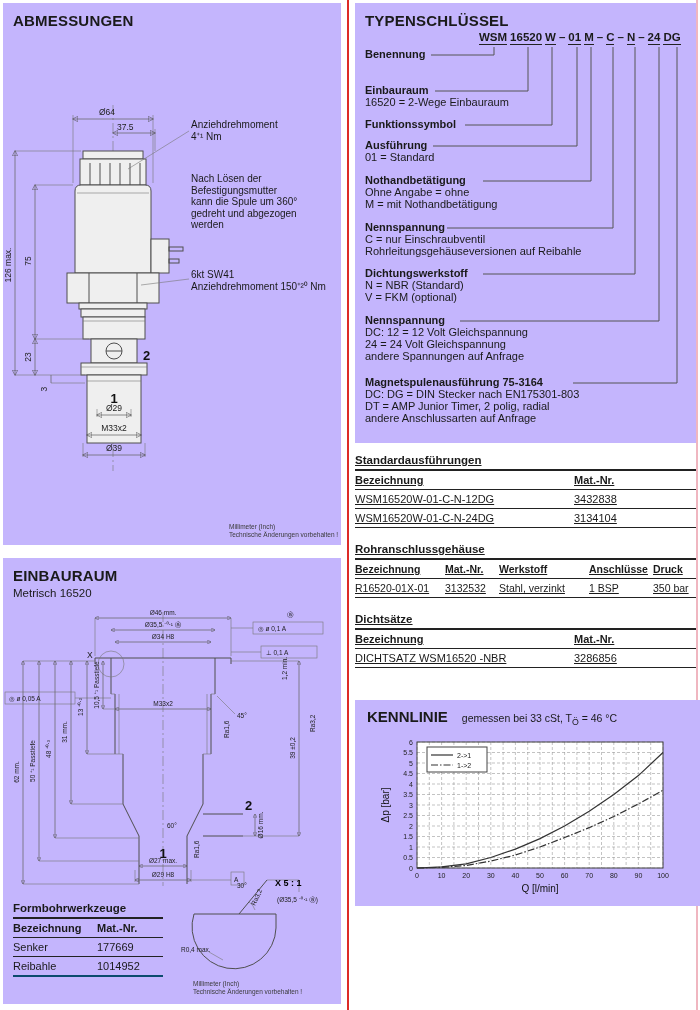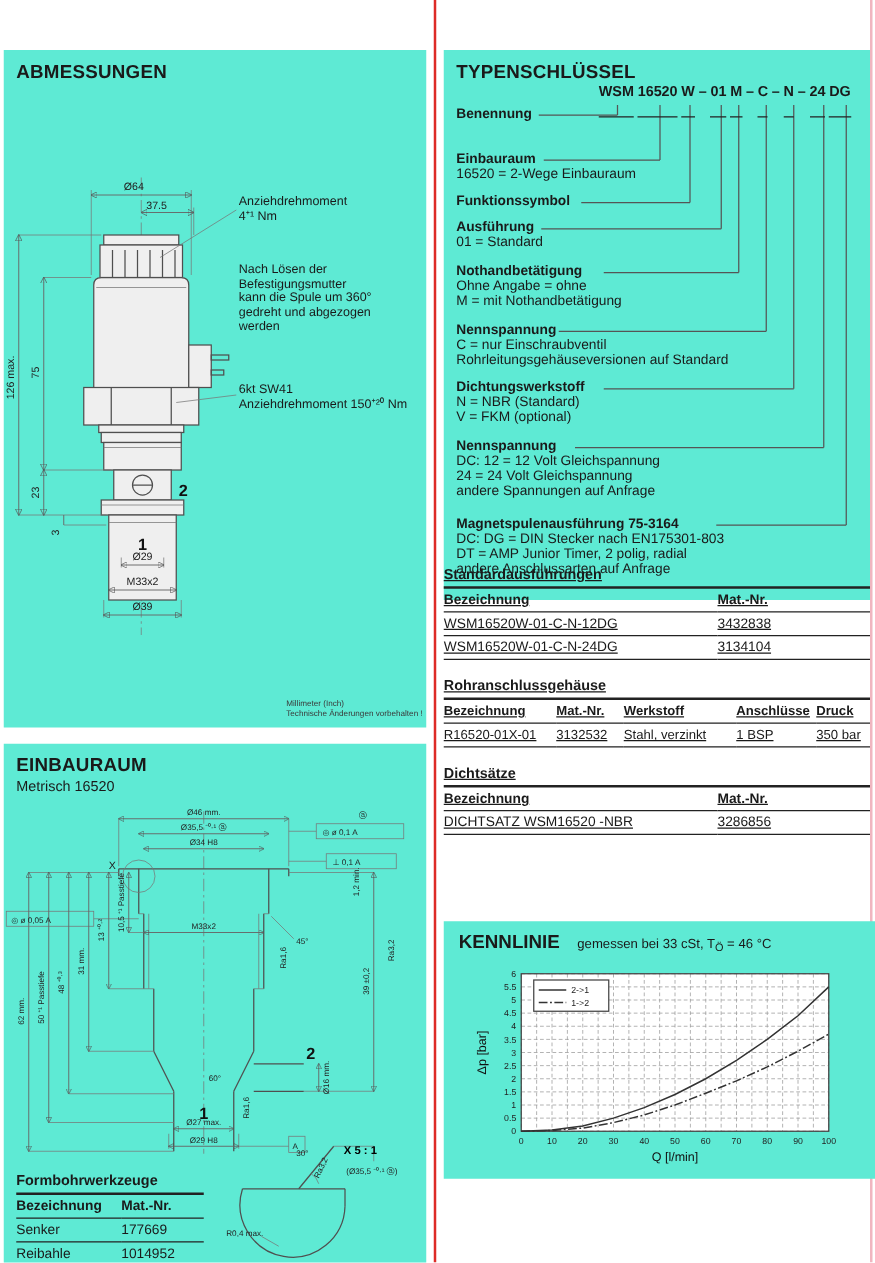--- a/index.html
+++ b/index.html
@@ -1,18 +1,18 @@
 <!DOCTYPE html>
 <html><head>
 <meta charset="utf-8">
 <style>
   html,body{margin:0;padding:0;background:#fff;}
   body{width:700px;height:1010px;position:relative;overflow:hidden;
        font-family:"Liberation Sans",sans-serif;color:#1a1a1a;}
-  .panel{position:absolute;background:#5eead4;margin-top:37px;}
+  .panel{position:absolute;background:#c4b5fd;}
   .panel h1{font-size:15px;font-weight:bold;margin:0;padding:9px 0 0 10px;letter-spacing:.2px;}
   .sub{font-size:11.5px;padding:3px 0 0 10px;}
   .pre{white-space:pre-line;}
   .divider{position:absolute;left:347px;top:0;width:2px;height:1010px;background:#dd2b27;}
   .edge{position:absolute;left:696px;top:0;width:2px;height:1010px;background:#f0b6c0;}
   .tiny{font-size:6.5px;line-height:8px;color:#3a3a3a;}
   svg text{font-family:"Liberation Sans",sans-serif;}
   .dt{font-size:8.5px;fill:#222;}
   .dts{font-size:6.5px;fill:#222;}
   .big{font-size:13px;font-weight:bold;fill:#111;}
@@ -21,21 +21,21 @@
   .drawing .dim{stroke:#666;stroke-width:.75;}
   .drawing .thin{stroke:#777;stroke-width:.6;}
   .drawing .cl{stroke:#777;stroke-width:.6;stroke-dasharray:10,3,2,3;}
   .drawing .fillc{fill:#efefef;}
   .drawing text{stroke:none;}
   .fo{font-size:10px;line-height:11.5px;color:#1a1a1a;white-space:pre-line;}
   
   .typ-code{position:absolute;top:28px;left:124px;display:flex;gap:3px;
             font-size:11.5px;font-weight:bold;white-space:nowrap;}
   .tok{display:inline-block;}
-  .tok.u{border-bottom:1.5px solid #222;padding-bottom:13px;}
+  .tok.u{border-bottom:1.5px solid #222;padding-bottom:1px;}
   .sec{position:absolute;left:10px;width:320px;font-size:11px;line-height:12px;}
   .sec-label{font-weight:bold;}
   .typ-lines{position:absolute;left:0;top:0;}
   
   .tables-col{position:absolute;left:355px;top:452px;width:341px;}
   .tblock{margin-bottom:13px;text-decoration:underline;}
   .tbl-title{font-weight:bold;font-size:11.5px;border-bottom:2px solid #222;padding:2px 0 3px;}
   table{width:100%;border-collapse:collapse;font-size:11px;color:#1a1a1a;}
   th{font-weight:bold;text-align:left;border-bottom:1.5px solid #222;padding:3px 4px 3px 0;}
   td{border-bottom:1px solid #222;padding:3px 4px 3px 0;}
@@ -368,21 +368,21 @@
       <div class="sec-text pre">01   = Standard</div>
     </div>
     <div class="sec" style="top:171px;">
       <div class="sec-label">Nothandbetätigung</div>
       <div class="sec-text pre">Ohne Angabe  = ohne
 M                   = mit Nothandbetätigung</div>
     </div>
     <div class="sec" style="top:218px;">
       <div class="sec-label">Nennspannung</div>
       <div class="sec-text pre">C   = nur Einschraubventil
-Rohrleitungsgehäuseversionen auf Standard</div>
+Rohrleitungsgehäuseversionen auf Reibahle</div>
     </div>
     <div class="sec" style="top:264px;">
       <div class="sec-label">Dichtungswerkstoff</div>
       <div class="sec-text pre">N   = NBR (Standard)
 V   = FKM (optional)</div>
     </div>
     <div class="sec" style="top:311px;">
       <div class="sec-label">Nennspannung</div>
       <div class="sec-text pre">DC: 12  = 12 Volt Gleichspannung
       24  = 24 Volt Gleichspannung

